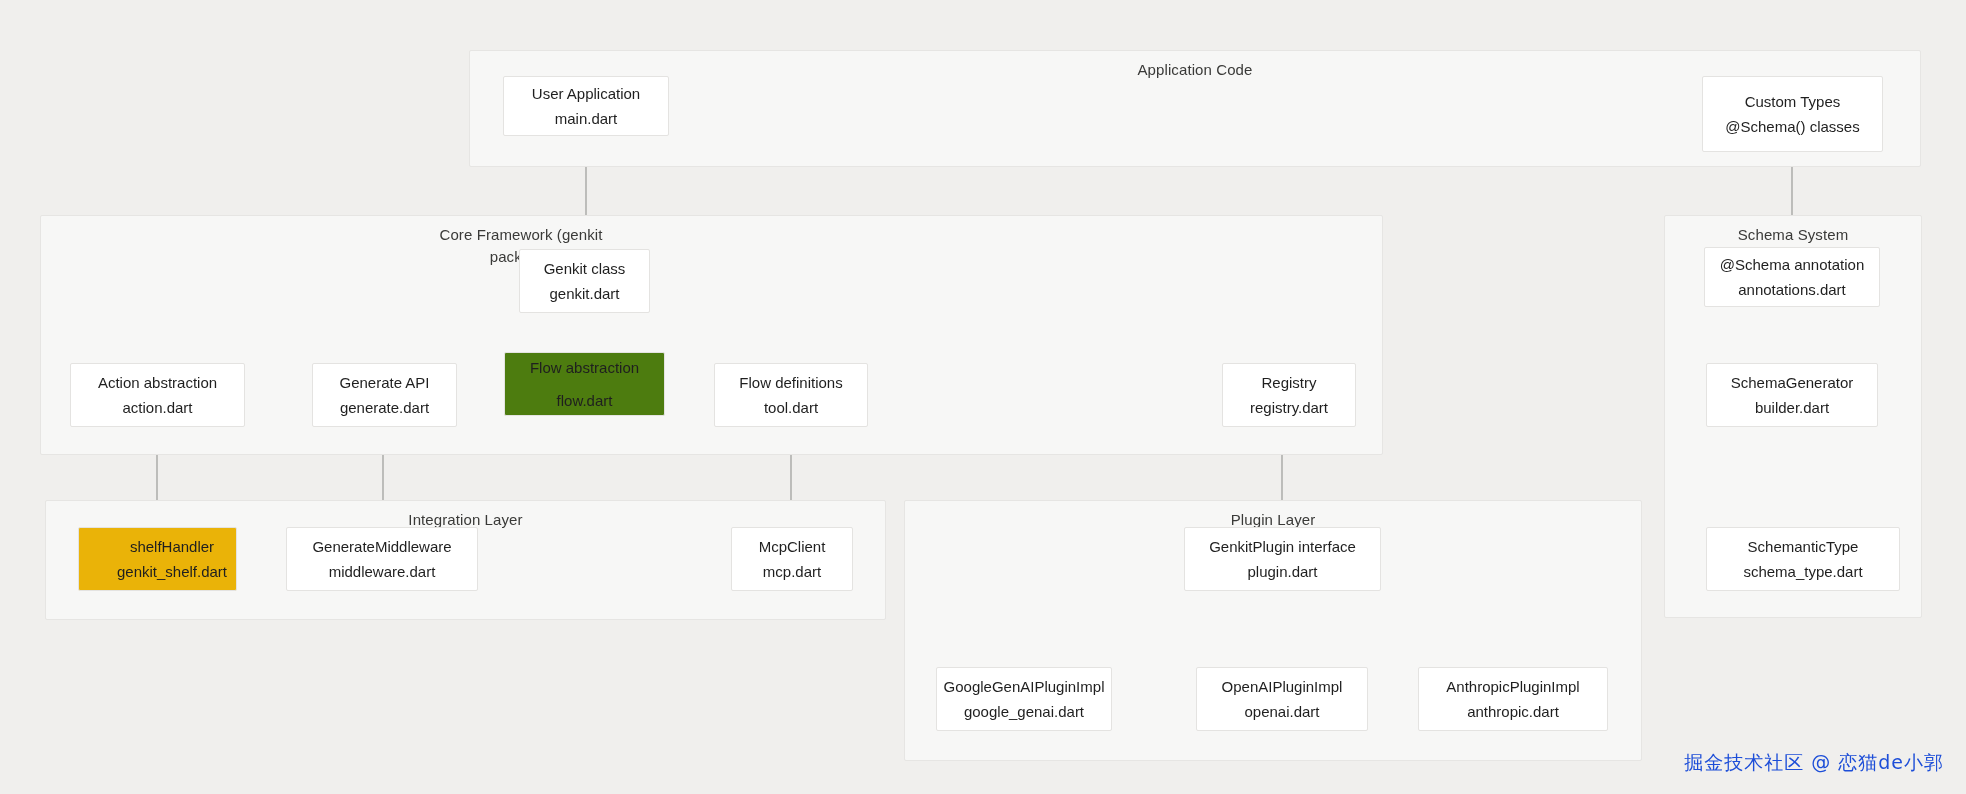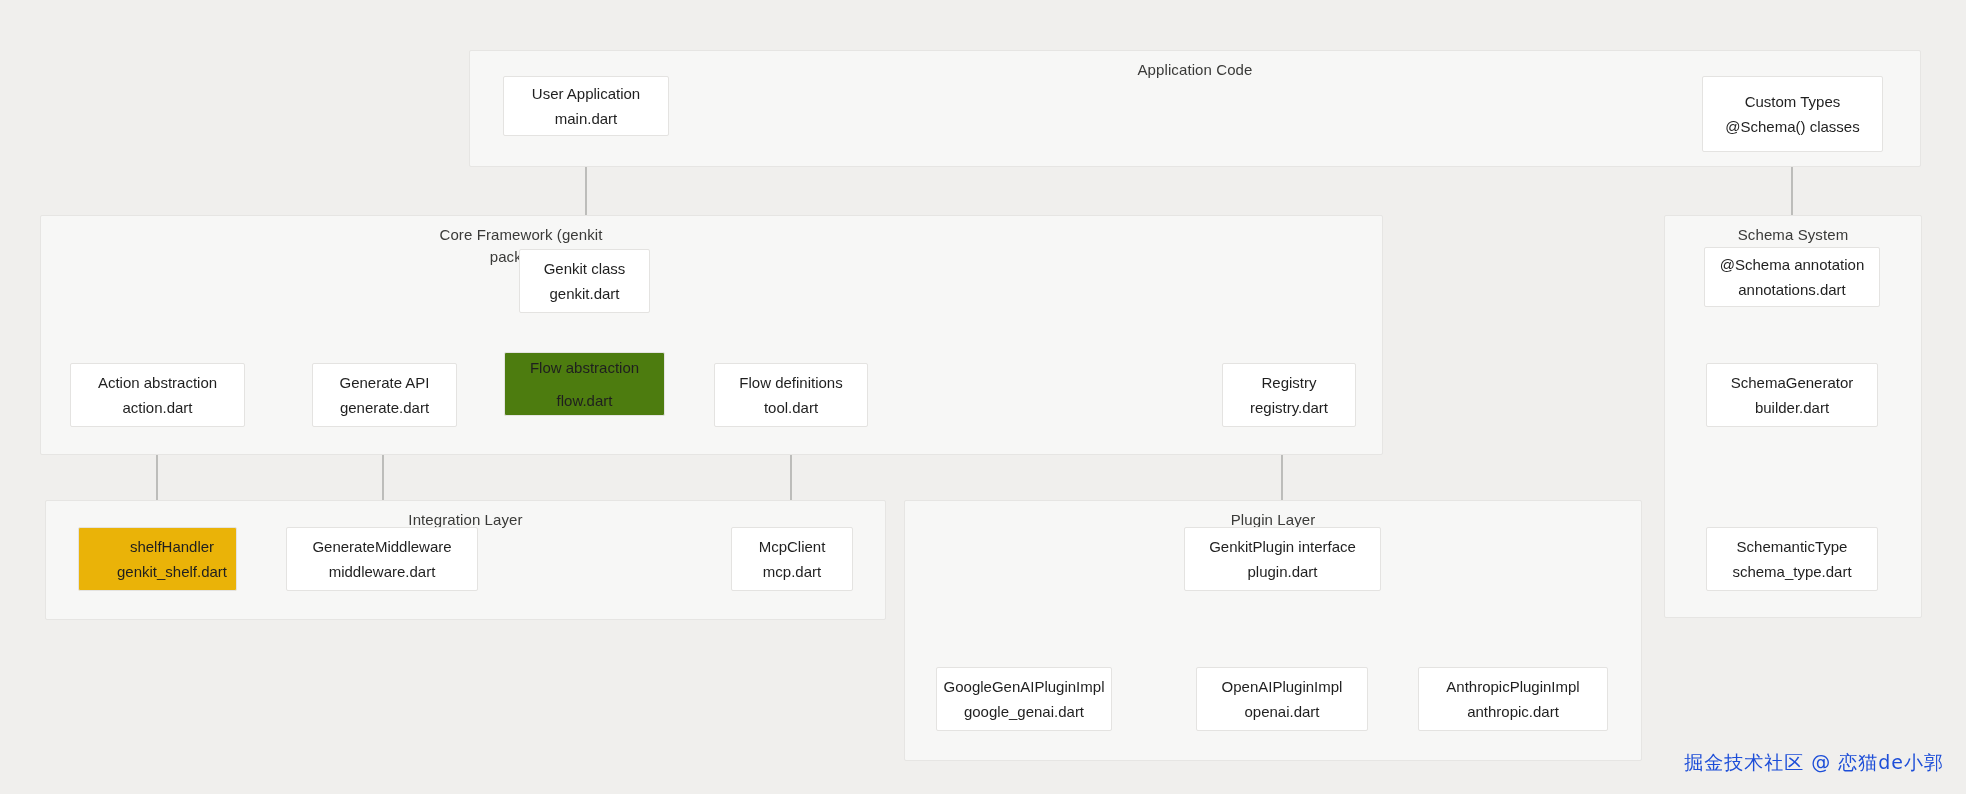--- a/index.html
+++ b/index.html
@@ -155,21 +155,21 @@
         <span class="n-sub">registry.dart</span>
       </div>
       <div class="node" style="left: 1704px; top: 247px; width: 176px; height: 60px; background: rgb(255, 255, 255); border-color: rgb(228, 227, 225); color: rgb(31, 31, 31);">
         <span class="n-title">@Schema annotation</span>
         <span class="n-sub">annotations.dart</span>
       </div>
       <div class="node" style="left: 1706px; top: 363px; width: 172px; height: 64px; background: rgb(255, 255, 255); border-color: rgb(228, 227, 225); color: rgb(31, 31, 31);">
         <span class="n-title">SchemaGenerator</span>
         <span class="n-sub">builder.dart</span>
       </div>
-      <div class="node" style="left: 1706px; top: 527px; width: 172px; height: 64px; background: rgb(255, 255, 255); border-color: rgb(228, 227, 225); color: rgb(31, 31, 31);">
+      <div class="node" style="left: 1706px; top: 527px; width: 194px; height: 64px; background: rgb(255, 255, 255); border-color: rgb(228, 227, 225); color: rgb(31, 31, 31);">
         <span class="n-title">SchemanticType</span>
         <span class="n-sub">schema_type.dart</span>
       </div>
       <div class="node" style="left: 78px; top: 527px; width: 159px; height: 64px; background: #eab308; border-color: rgb(228, 227, 225); color: rgb(31, 31, 31); padding-left: 29px;">
         <span class="n-title">shelfHandler</span>
         <span class="n-sub">genkit_shelf.dart</span>
       </div>
       <div class="node" style="left: 286px; top: 527px; width: 192px; height: 64px; background: rgb(255, 255, 255); border-color: rgb(228, 227, 225); color: rgb(31, 31, 31);">
         <span class="n-title">GenerateMiddleware</span>
         <span class="n-sub">middleware.dart</span>

